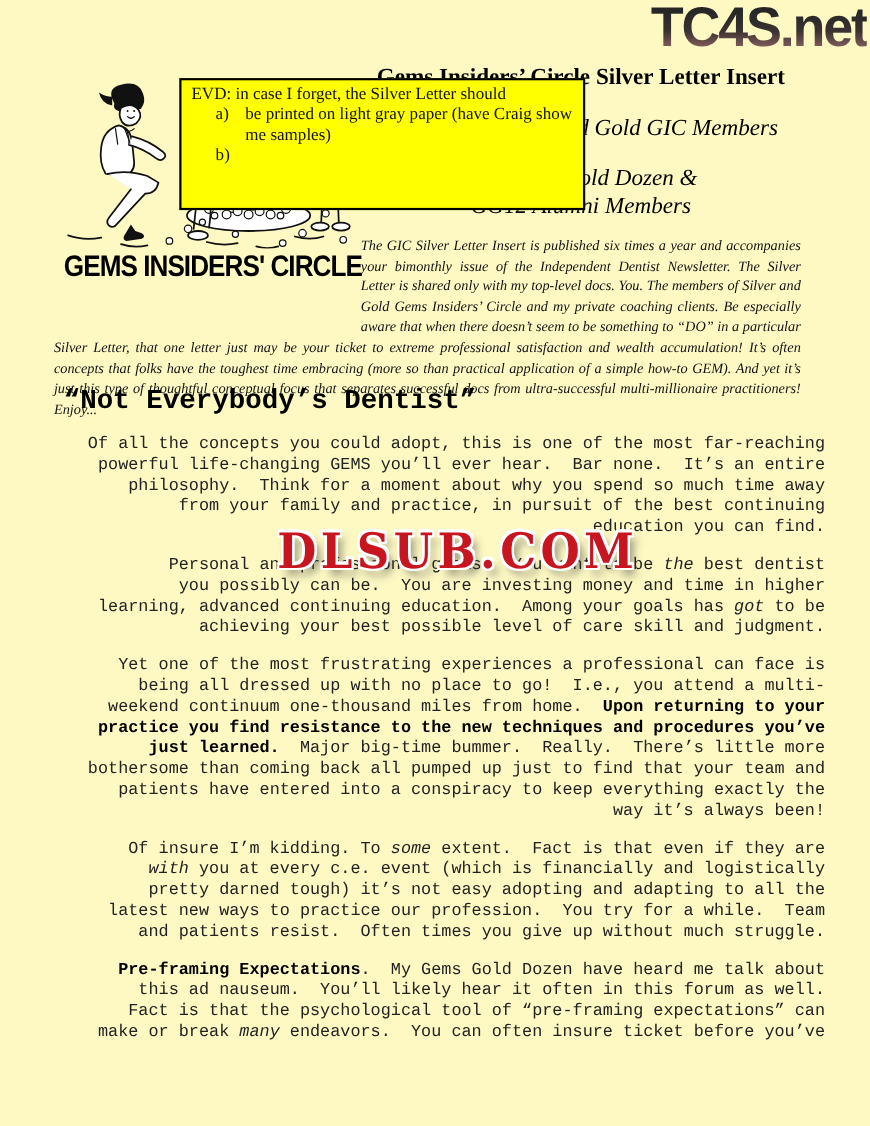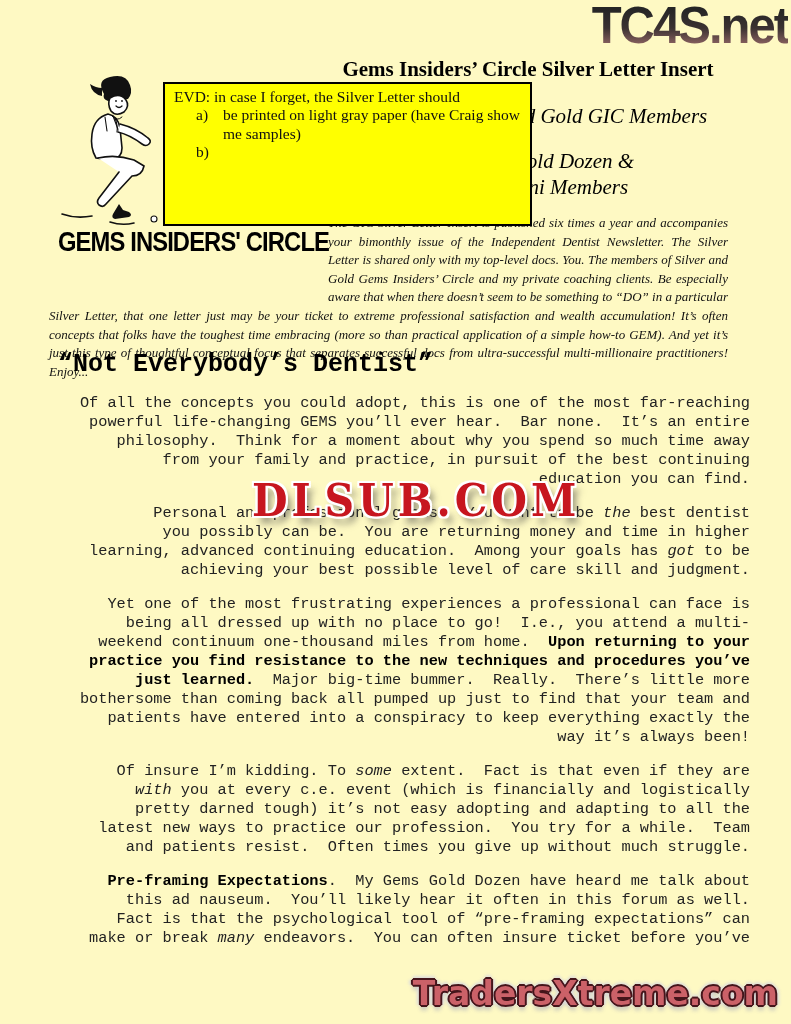--- a/index.html
+++ b/index.html
@@ -33,25 +33,24 @@
   
   .gic-logo{position:absolute;top:72px;left:58px;width:262px;}
   .gic-logo svg{display:block;}
   .gic-logo-text{
     font-family:"Liberation Sans", sans-serif;font-weight:bold;
     font-size:27px;letter-spacing:-1px;color:#000;white-space:nowrap;
     transform:scaleX(0.88);transform-origin:left;margin-top:1px;
   }
   
   .note{
-    position:absolute;top:71px;left:163px;width:369px;height:144px;
+    position:absolute;top:71px;left:163px;width:369px;height:120px;
     box-sizing:border-box;background:#ffff00;border:2px solid #000;
     padding:4px 8px 4px 9px;font-size:15.5px;line-height:18.3px;color:#111;
     z-index:5;
-    margin-top:11px;
   }
   .note-item{display:flex;margin-left:22px;}
   .note-marker{width:27px;flex:0 0 27px;}
   .note-text{white-space:pre-wrap;}
   
   .intro{
     position:absolute;top:214px;left:49px;width:679px;
     font-style:italic;font-size:13px;line-height:18.6px;
     text-align:justify;color:#111;
   }
@@ -193,21 +192,21 @@
 
   <div class="article">
     <h1>“Not Everybody’s Dentist”</h1>
     <div>
         <p><span>Of all the concepts you could adopt, this is one of the most far-reaching
 powerful life-changing GEMS you’ll ever hear.  Bar none.  It’s an entire
 philosophy.  Think for a moment about why you spend so much time away
 from your family and practice, in pursuit of the best continuing
 education you can find.</span></p>
         <p><span>Personal and professional goals.  You want to be </span><span class="i">the</span><span> best dentist
-you possibly can be.  You are returning money and time in higher
+you possibly can be.  You are investing money and time in higher
 learning, advanced continuing education.  Among your goals has </span><span class="i">got</span><span> to be
 achieving your best possible level of care skill and judgment.</span></p>
         <p><span>Yet one of the most frustrating experiences a professional can face is
 being all dressed up with no place to go!  I.e., you attend a multi-
 weekend continuum one-thousand miles from home.  </span><span class="b">Upon returning to your
 practice you find resistance to the new techniques and procedures you’ve
 just learned.</span><span>  Major big-time bummer.  Really.  There’s little more
 bothersome than coming back all pumped up just to find that your team and
 patients have entered into a conspiracy to keep everything exactly the
 way it’s always been!</span></p>
@@ -218,15 +217,14 @@
 and patients resist.  Often times you give up without much struggle.</span></p>
         <p><span class="b">Pre-framing Expectations</span><span>.  My Gems Gold Dozen have heard me talk about
 this ad nauseum.  You’ll likely hear it often in this forum as well.
 Fact is that the psychological tool of “pre-framing expectations” can
 make or break </span><span class="i">many</span><span> endeavors.  You can often insure ticket before you’ve</span></p>
       </div>
   </div>
 
   <div class="watermark">DLSUB.COM</div>
 
-  <div class="traders">TradersXtreme.com</div>
 
 </div>
 
 </body></html>

